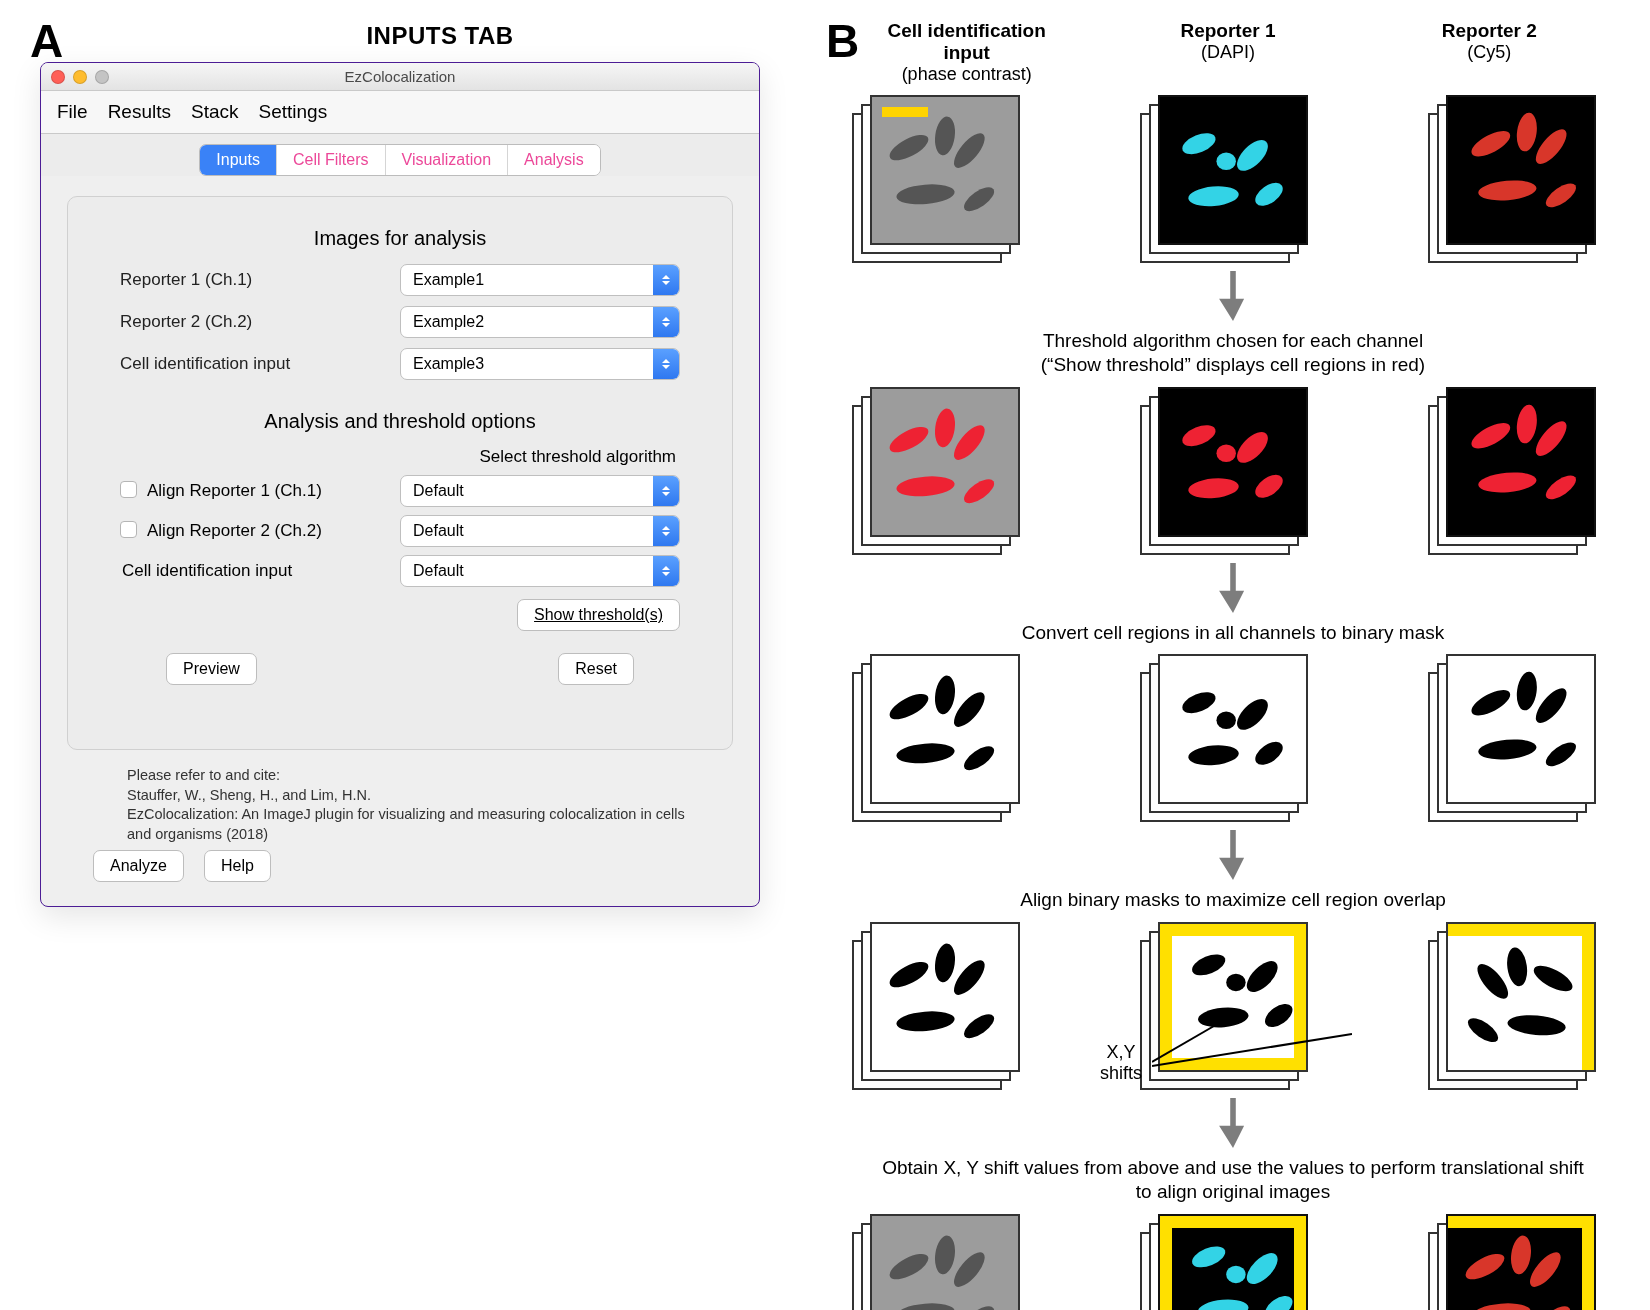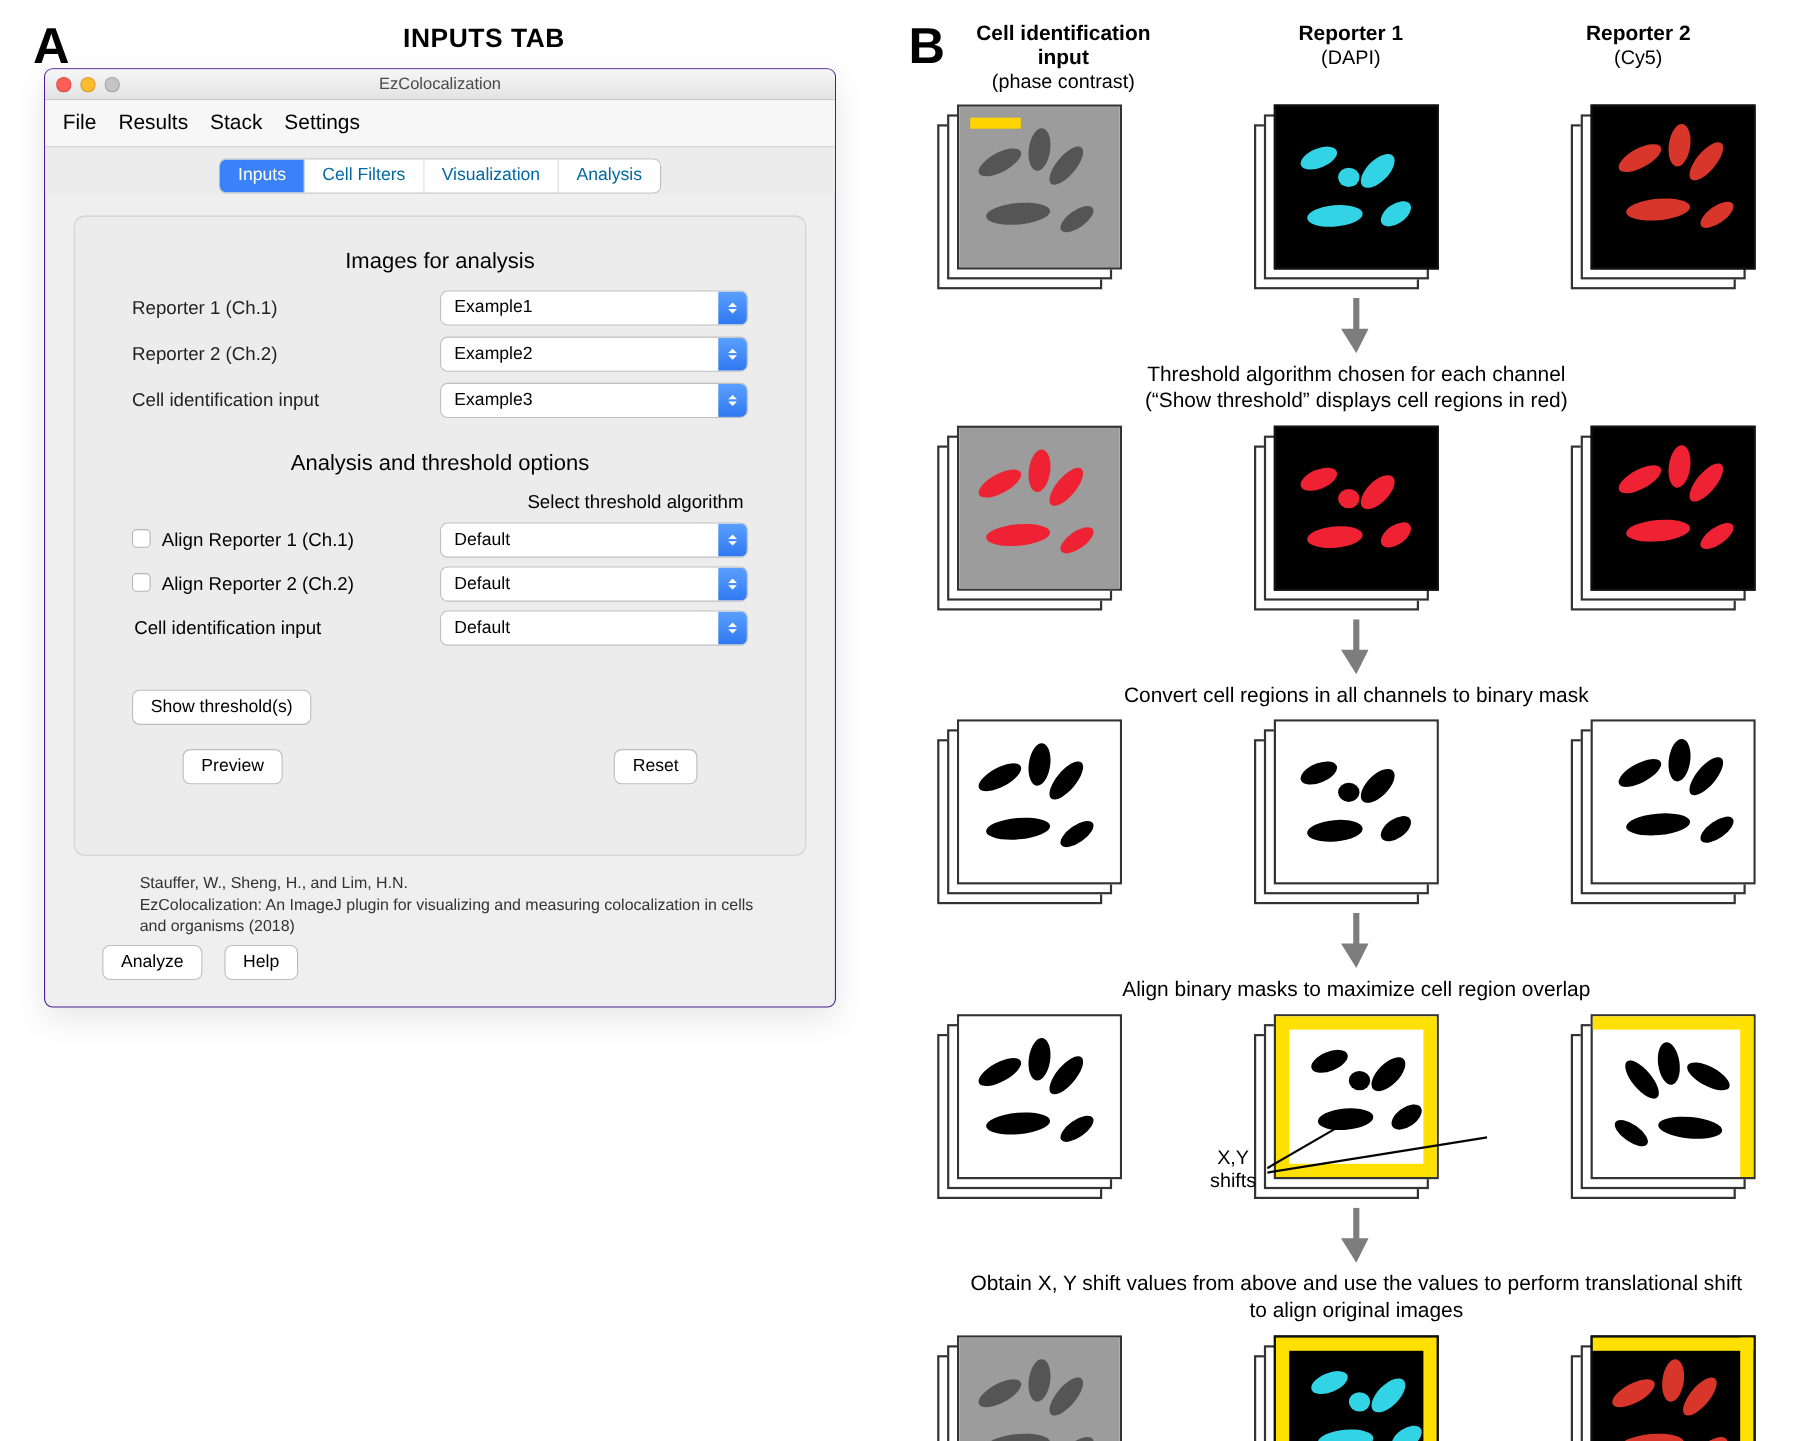--- a/index.html
+++ b/index.html
@@ -84,21 +84,21 @@
     border: 1px solid #bcbcbc;
     border-radius: 7px;
     overflow: hidden;
     background: #fff;
   }
   .tab {
     padding: 6px 16px;
     font-size: 16px;
     border-right: 1px solid #d5d5d5;
     background: #fff;
-    color: #0369a1;
+    color: #ec4899;
     cursor: default;
   }
   .tab:last-child { border-right: none; }
   .tab.active {
     background: #3a82f7;
     color: #fff;
   }
   .pane-body {
     padding: 14px 26px 8px;
   }
@@ -155,21 +155,21 @@
   .chk {
     width: 17px; height: 17px; border: 1.5px solid #b5b5b5; border-radius: 4px;
     background: #fff;
   }
   .btn {
     display: inline-flex; align-items: center; justify-content: center;
     border: 1px solid #bdbdbd; border-radius: 7px;
     background: #fff; font-size: 16px; padding: 6px 16px;
     cursor: default;
   }
-  .center-btn { display:flex; justify-content:flex-start; margin-top: 40px;}
+  .center-btn { display:flex; justify-content:flex-end; margin-top: 12px; text-decoration: underline;}
   .two-btn { display:flex; justify-content: space-between; margin: 22px 46px 0; }
   .credits {
     font-size: 14.5px; color:#333;
     padding: 16px 40px 6px 60px;
     line-height: 1.35;
   }
   .footer-row {
     display: flex; align-items: center;
     gap: 20px; padding: 0 26px 16px;
   }
@@ -333,20 +333,21 @@
           <div class="center-btn">
             <div class="btn">Show threshold(s)</div>
           </div>
           <div class="two-btn">
             <div class="btn">Preview</div>
             <div class="btn">Reset</div>
           </div>
         </div>
 
         <div class="credits">
+          <div>Please refer to and cite:</div>
           <div>Stauffer, W., Sheng, H., and Lim, H.N.</div>
           <div>EzColocalization: An ImageJ plugin for visualizing and measuring colocalization in cells and organisms (2018)</div>
         </div>
 
         <div class="footer-row">
           <div class="btn">Analyze</div>
           <div class="btn">Help</div>
         </div>
       </div>
     </div>

